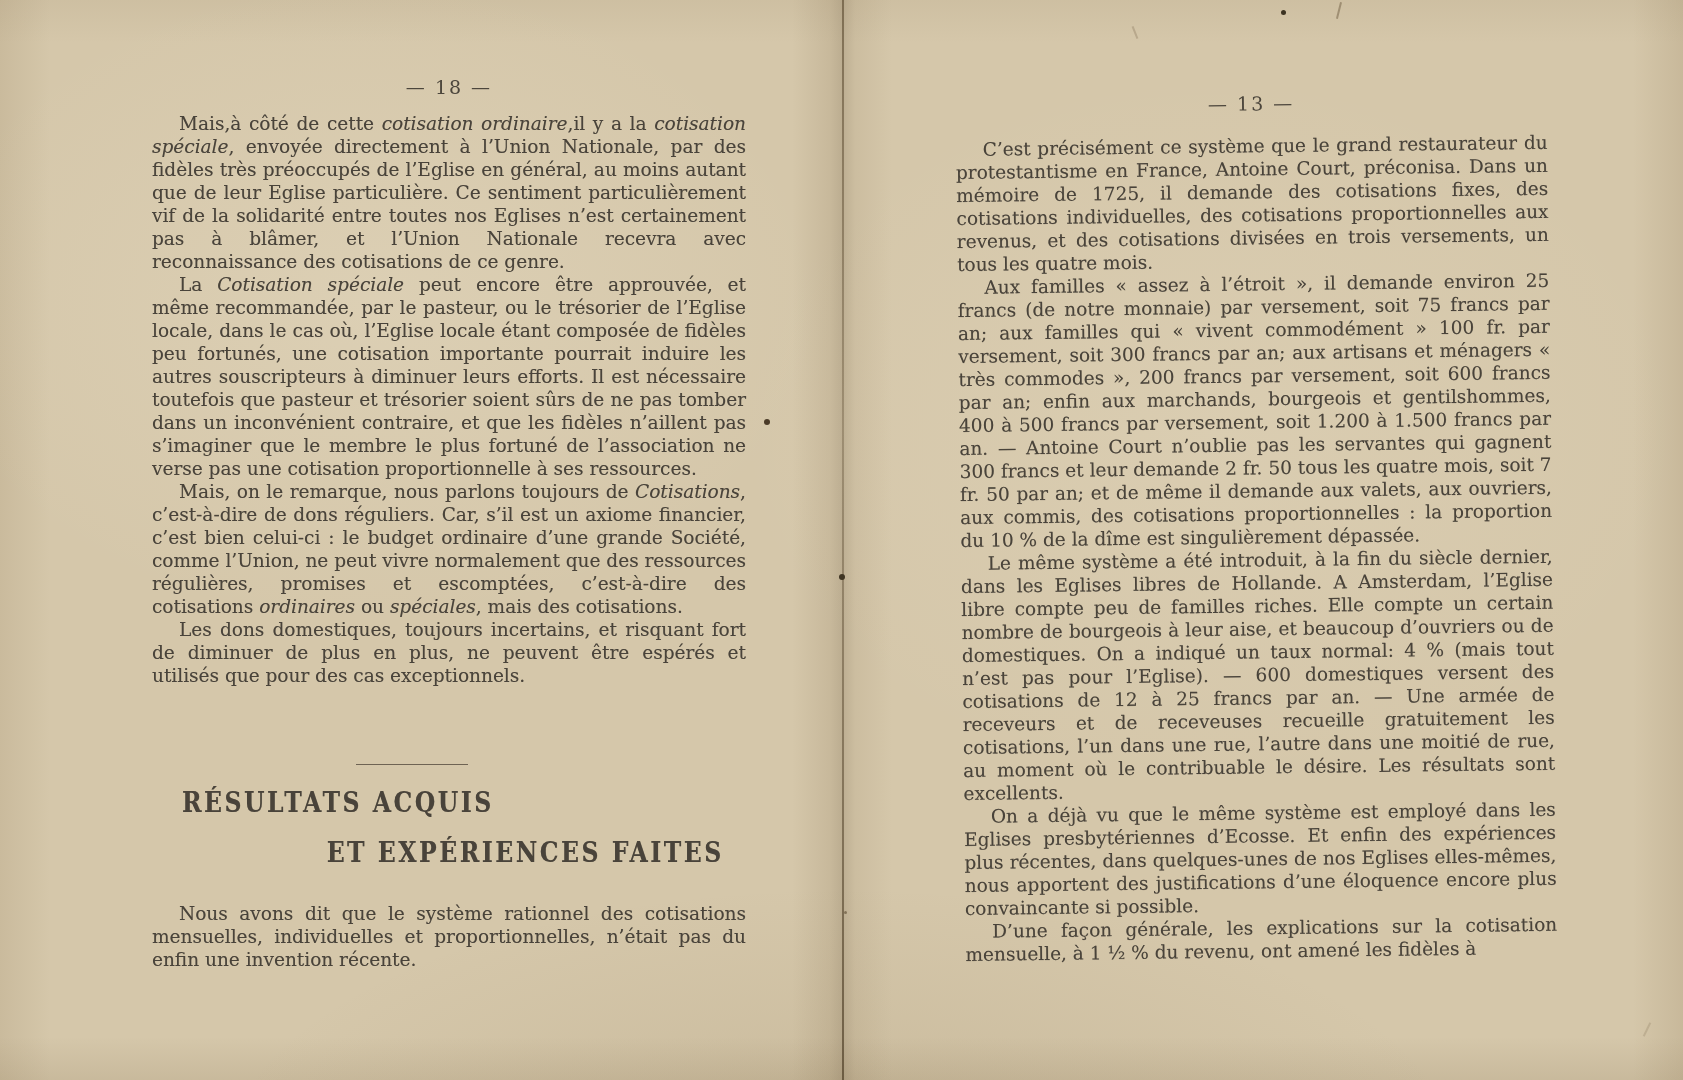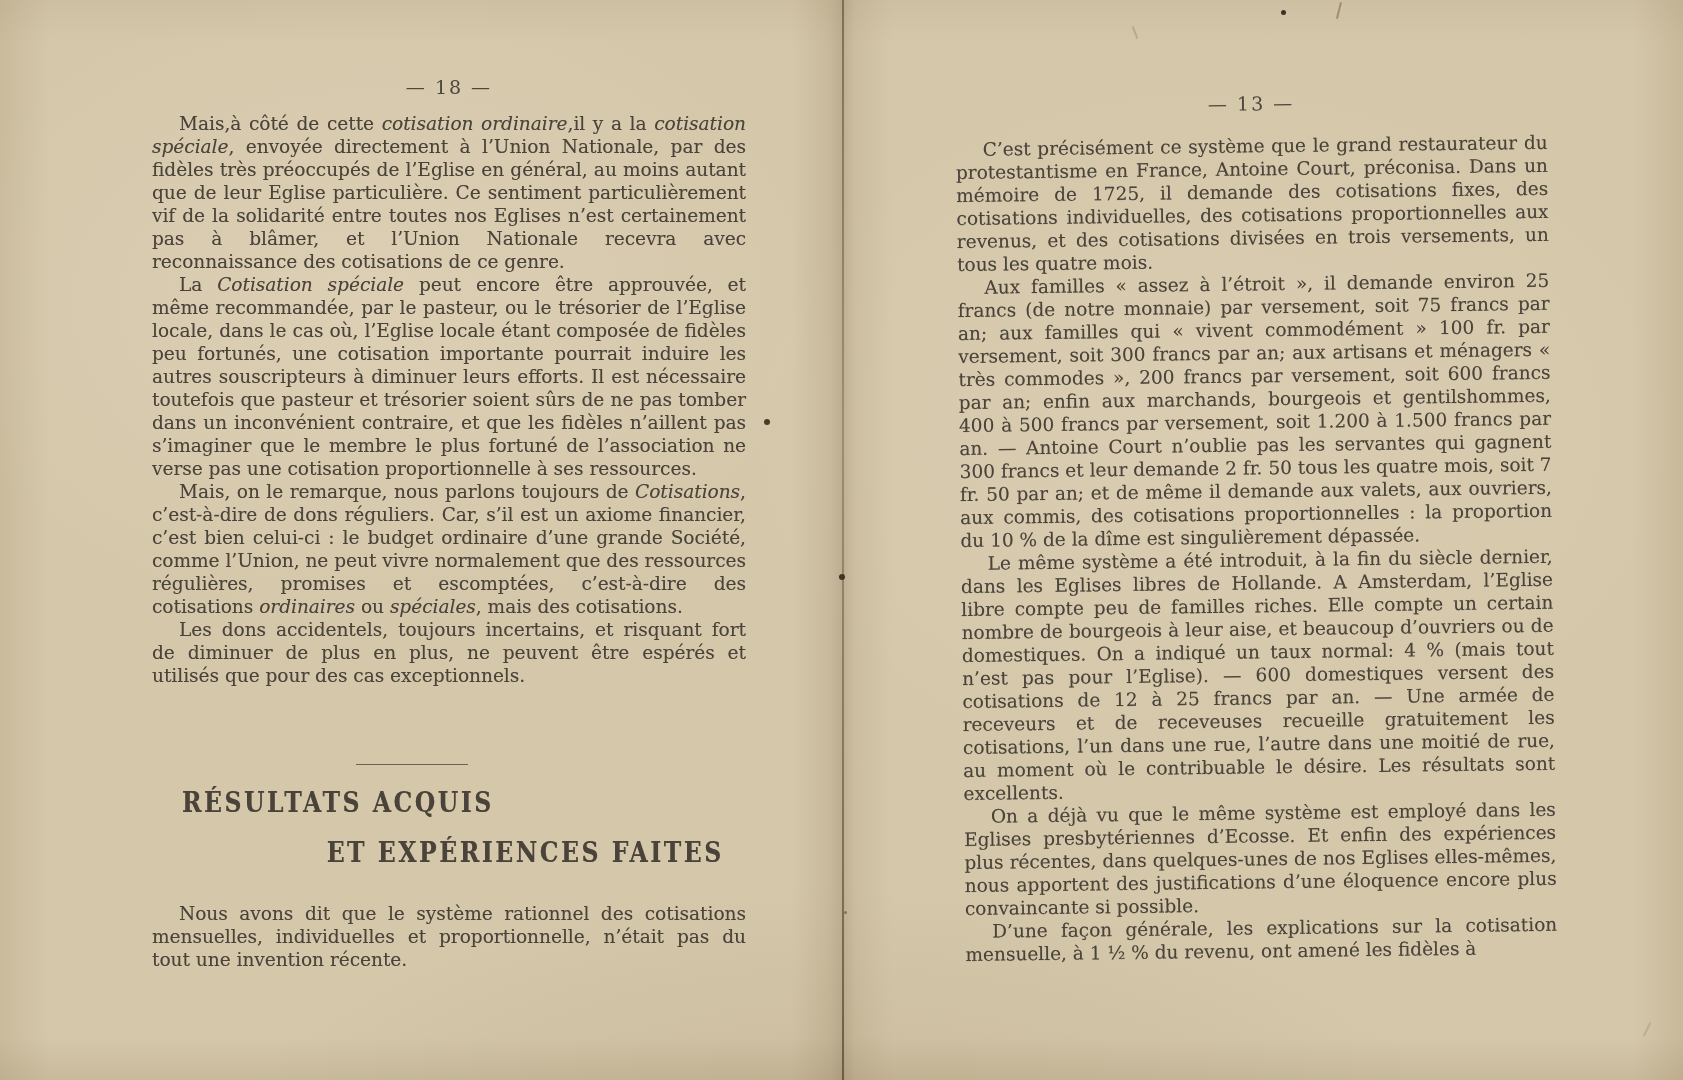--- a/index.html
+++ b/index.html
@@ -75,27 +75,27 @@
 
   <div class="gutter-shade"></div>
   <div class="gutter-line"></div>
 
   <div class="page page-left">
     <div class="pagenum">— 18 —</div>
     <div class="bodytext main" id="left-body">
         <p><span>Mais,à côté de cette </span><i>cotisation ordinaire</i><span>,il y a la </span><i>cotisation spéciale</i><span>, envoyée directement à l’Union Nationale, par des fidèles très préoccupés de l’Eglise en général, au moins autant que de leur Eglise particulière. Ce sentiment particulièrement vif de la solidarité entre toutes nos Eglises n’est certainement pas à blâmer, et l’Union Nationale recevra avec reconnaissance des cotisations de ce genre.</span></p>
         <p><span>La </span><i>Cotisation spéciale</i><span> peut encore être approuvée, et même recommandée, par le pasteur, ou le trésorier de l’Eglise locale, dans le cas où, l’Eglise locale étant composée de fidèles peu fortunés, une cotisation importante pourrait induire les autres souscripteurs à diminuer leurs efforts. Il est nécessaire toutefois que pasteur et trésorier soient sûrs de ne pas tomber dans un inconvénient contraire, et que les fidèles n’aillent pas s’imaginer que le membre le plus fortuné de l’association ne verse pas une cotisation proportionnelle à ses ressources.</span></p>
         <p><span>Mais, on le remarque, nous parlons toujours de </span><i>Cotisations</i><span>, c’est-à-dire de dons réguliers. Car, s’il est un axiome financier, c’est bien celui-ci : le budget ordinaire d’une grande Société, comme l’Union, ne peut vivre normalement que des ressources régulières, promises et escomptées, c’est-à-dire des cotisations </span><i>ordinaires</i><span> ou </span><i>spéciales</i><span>, mais des cotisations.</span></p>
-        <p><span>Les dons accidentels, toujours incertains, et risquant fort de diminuer de plus en plus, ne peuvent être espérés et utilisés que pour des cas exceptionnels.</span></p>
+        <p><span>Les dons domestiques, toujours incertains, et risquant fort de diminuer de plus en plus, ne peuvent être espérés et utilisés que pour des cas exceptionnels.</span></p>
       </div>
     <div class="rule"></div>
     <div class="heading line1">RÉSULTATS ACQUIS</div>
     <div class="heading line2">ET EXPÉRIENCES FAITES</div>
     <div class="bodytext closing" id="left-after">
-        <p><span>Nous avons dit que le système rationnel des cotisations mensuelles, individuelles et proportionnelle, n’était pas du tout une invention récente.</span></p>
+        <p><span>Nous avons dit que le système rationnel des cotisations mensuelles, individuelles et proportionnelles, n’était pas du enfin une invention récente.</span></p>
       </div>
   </div>
 
   <div class="page page-right">
     <div class="pagenum">— 13 —</div>
     <div class="bodytext main" id="right-body">
         <p><span>C’est précisément ce système que le grand restaurateur du protestantisme en France, Antoine Court, préconisa. Dans un mémoire de 1725, il demande des cotisations fixes, des cotisations individuelles, des cotisations proportionnelles aux revenus, et des cotisations divisées en trois versements, un tous les quatre mois.</span></p>
         <p><span>Aux familles « assez à l’étroit », il demande environ 25 francs (de notre monnaie) par versement, soit 75 francs par an; aux familles qui « vivent commodément » 100 fr. par versement, soit 300 francs par an; aux artisans et ménagers « très commodes », 200 francs par versement, soit 600 francs par an; enfin aux marchands, bourgeois et gentilshommes, 400 à 500 francs par versement, soit 1.200 à 1.500 francs par an. — Antoine Court n’oublie pas les servantes qui gagnent 300 francs et leur demande 2 fr. 50 tous les quatre mois, soit 7 fr. 50 par an; et de même il demande aux valets, aux ouvriers, aux commis, des cotisations proportionnelles : la proportion du 10 % de la dîme est singulièrement dépassée.</span></p>
         <p><span>Le même système a été introduit, à la fin du siècle dernier, dans les Eglises libres de Hollande. A Amsterdam, l’Eglise libre compte peu de familles riches. Elle compte un certain nombre de bourgeois à leur aise, et beaucoup d’ouvriers ou de domestiques. On a indiqué un taux normal: 4 % (mais tout n’est pas pour l’Eglise). — 600 domestiques versent des cotisations de 12 à 25 francs par an. — Une armée de receveurs et de receveuses recueille gratuitement les cotisations, l’un dans une rue, l’autre dans une moitié de rue, au moment où le contribuable le désire. Les résultats sont excellents.</span></p>
         <p><span>On a déjà vu que le même système est employé dans les Eglises presbytériennes d’Ecosse. Et enfin des expériences plus récentes, dans quelques-unes de nos Eglises elles-mêmes, nous apportent des justifications d’une éloquence encore plus convaincante si possible.</span></p>

